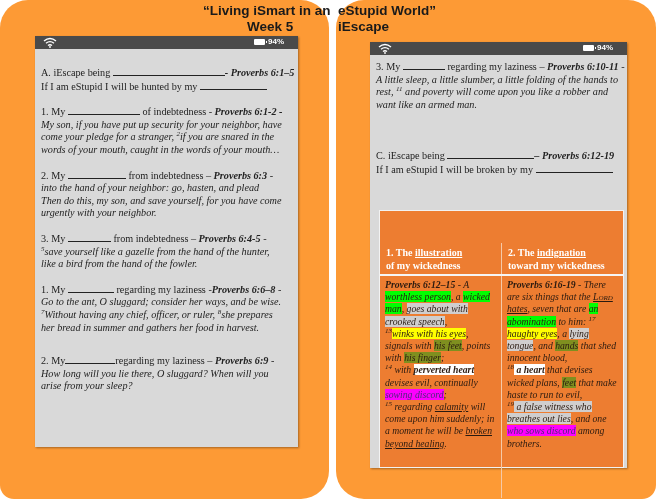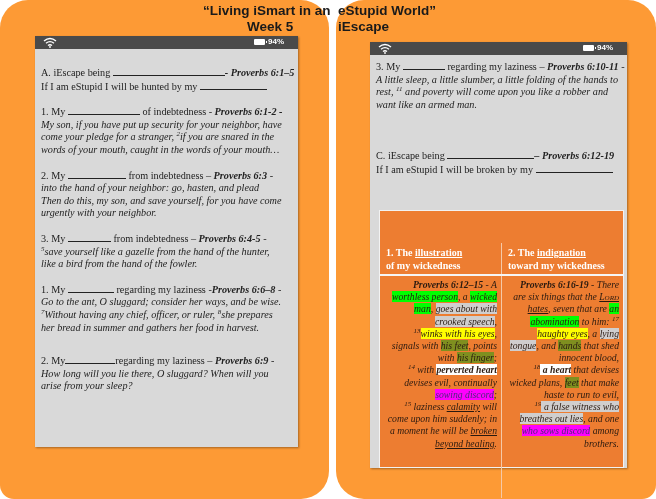--- a/index.html
+++ b/index.html
@@ -26,21 +26,21 @@
   .ital { font-style:italic; }
   .ref { font-weight:bold; font-style:italic; }
   .blank { display:inline-block; border-bottom:1px solid #222; height:9px; vertical-align:baseline; }
   sup { font-size:7px; line-height:0; }
 
   .tbl { position:absolute; left:9px; top:168px; width:243px; height:256px; background:#ed7d31; border:1px solid #f2f2f2; }
   .thead { display:flex; height:31px; border-bottom:2px solid #f5f5f5;margin-top:32px; }
   .th { flex:1; color:#fff; font-weight:bold; font-size:10px; line-height:13px; padding:3px 0 0 6px; }
   .th + .th { border-left:1px solid #f5c9a8; }
   .th u { text-decoration:underline; }
-  .tbody { display:flex; height:222px;text-align:right; }
+  .tbody { display:flex; height:222px; }
   .td { flex:1; padding:3px 4px 0 5px; font-size:9.7px; line-height:12.2px; color:#2a1a10; font-style:italic; }
   .td + .td { border-left:1px solid #f5c9a8; }
   .hl-green { background:#00ff00; }
   .hl-grey { background:#d0cece; }
   .hl-yellow { background:#ffff00; }
   .hl-olive { background:#7f8f1f; }
   .hl-white { background:#ffffff; font-weight:bold; }
   .hl-magenta { background:#ff00ff; color:#4b2a7a; }
   .und { text-decoration:underline; }
   .sc { font-variant:small-caps; }
@@ -140,21 +140,21 @@
       <div class="th">
         <span>2. The </span><u>indignation</u><br>
         <span>toward  my wickedness</span>
       </div>
     </div>
     <div class="tbody">
       <div class="td">
         <b>Proverbs 6:12–15</b><span> - A </span><span class="hl-green">worthless person</span><span>, a </span><span class="hl-green">wicked man</span><span>, </span><span class="hl-grey">goes about with crooked speech</span><span>,</span><br>
         <sup>13</sup><span class="hl-yellow">winks with his eyes</span><span>, signals with </span><span class="hl-olive">his feet</span><span>, points with </span><span class="hl-olive">his finger</span><span>;</span><br>
         <sup>14</sup><span> with </span><span class="hl-white">perverted heart</span><span> devises evil, continually </span><span class="hl-magenta">sowing discord</span><span>;</span><br>
-        <sup>15</sup><span> laziness </span><span class="und">calamity</span><span> will come upon him suddenly; in a moment he will  be </span><span class="und">broken beyond healing</span><span>.</span>
+        <sup>15</sup><span> regarding </span><span class="und">calamity</span><span> will come upon him suddenly; in a moment he will  be </span><span class="und">broken beyond healing</span><span>.</span>
       </div>
       <div class="td">
         <b>Proverbs 6:16-19</b><span> - There are six things that the </span><span class="und sc">Lord</span><span class="und"> hates</span><span>, seven that are </span><span class="hl-green">an abomination</span><span> to him: </span><sup>17</sup><span class="hl-yellow"> haughty eyes</span><span>,  a </span><span class="hl-grey">lying tongue</span><span>, and </span><span class="hl-olive">hands</span><span> that shed innocent  blood,</span><br>
         <sup>18</sup><span class="hl-white"> a heart</span><span> that devises wicked plans, </span><span class="hl-olive"> feet</span><span> that make haste to run to evil,</span><br>
         <sup>19</sup><span class="hl-grey"> a false witness who breathes out lies</span><span>,  and one </span><span class="hl-magenta">who sows discord</span><span> among brothers.</span>
       </div>
     </div>
   </div>
 </div>
 

